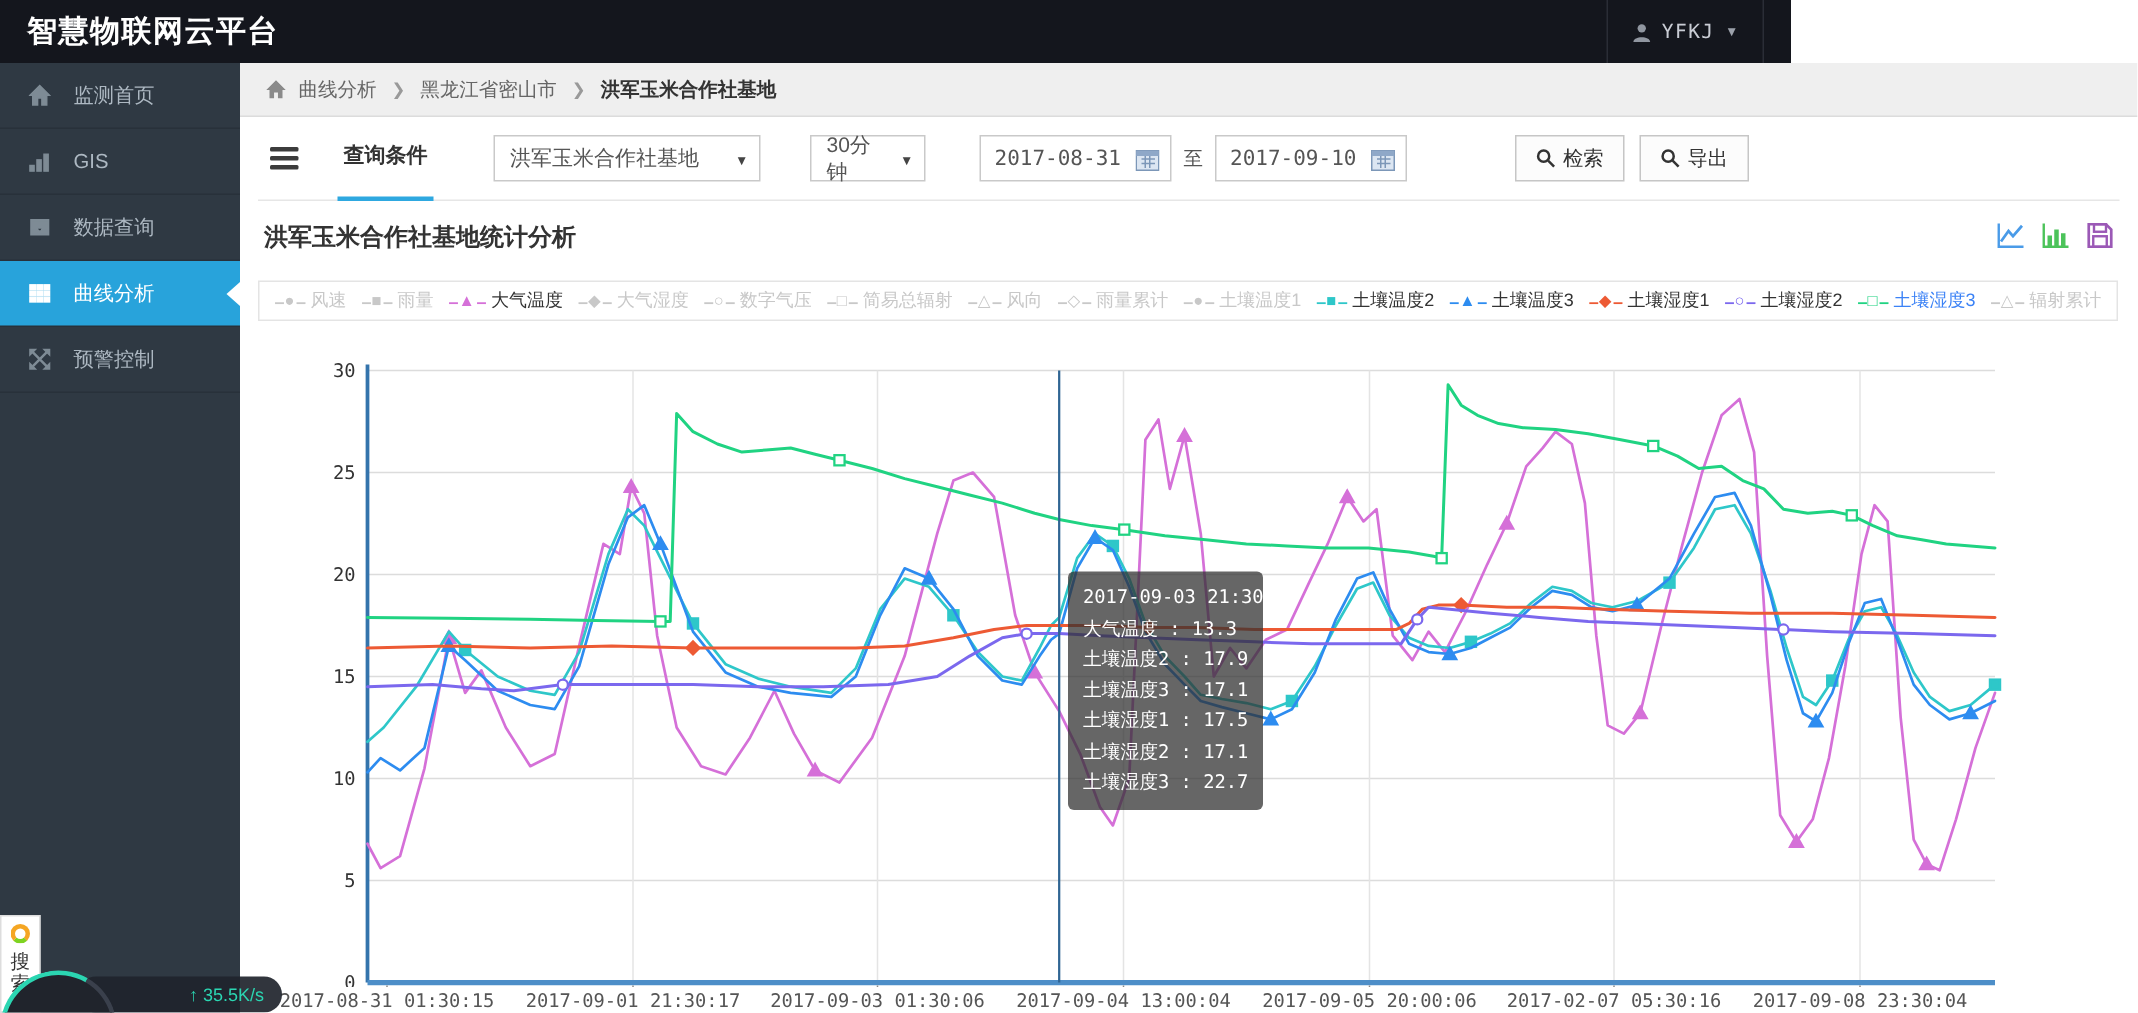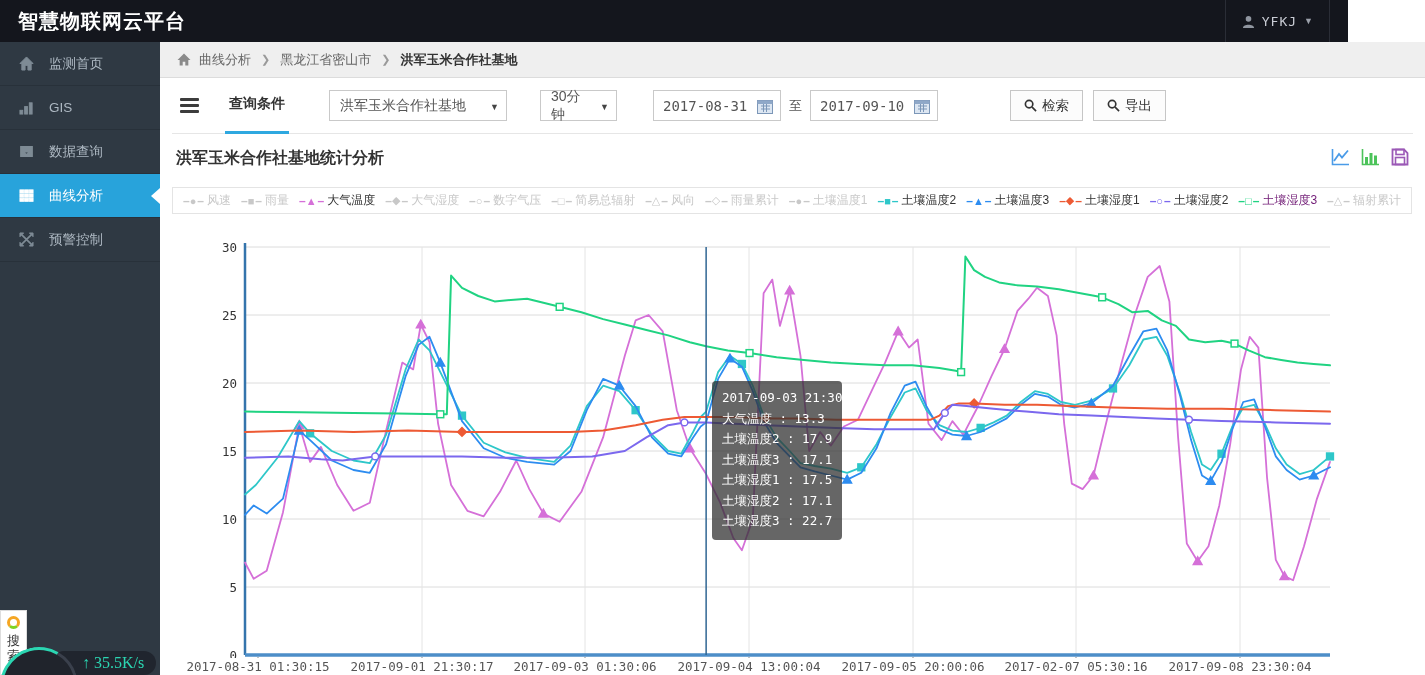--- a/index.html
+++ b/index.html
@@ -1,21 +1,21 @@
 <!DOCTYPE html>
 <html><head>
 <meta charset="utf-8">
 <style>
   * { margin:0; padding:0; box-sizing:border-box; }
   html,body { width:1425px; height:675px; overflow:hidden; background:#fff;
     font-family:"Liberation Sans","DejaVu Sans",sans-serif; }
   body { position:relative; }
 
   
-  .header { position:absolute; left:0; top:0; width:1348px; height:42px; background:#14161d; z-index:20; }
+  .header { position:absolute; left:0; top:0; width:1194px; height:42px; background:#14161d; z-index:20; }
   .brand { position:absolute; left:18px; top:0; height:42px; line-height:42px; color:#fff;
     font-size:20px; font-weight:bold; letter-spacing:1px; }
   .userbox { position:absolute; right:18px; top:0; height:42px; display:flex; align-items:center; gap:7px;
     padding:0 16px; border-left:1px solid #2a2d36; border-right:1px solid #2a2d36; cursor:pointer; }
   .userbox .uname { color:#c9ccd4; font-size:13px; font-family:"DejaVu Sans Mono",monospace; letter-spacing:1px; }
   .userbox .caret { color:#9ca1ab; font-size:9px; }
 
   
   .sidebar { position:absolute; left:0; top:42px; width:160px; height:633px; background:#2f3943; z-index:5; }
   .side-item { position:relative; height:44px; display:flex; align-items:center; gap:15px; padding-left:19px;
@@ -80,21 +80,21 @@
   
   .search-strip { position:absolute; left:0; top:610px; width:27px; height:65px; background:#fff;
     border:1px solid #ddd; z-index:30; display:flex; flex-direction:column; align-items:center; cursor:pointer; }
   .logo-ring { width:13px; height:13px; border-radius:50%; margin-top:5px;
     border:3px solid #f5a623; border-bottom-color:#7ed321; }
   .search-strip .vtext { margin-top:4px; font-size:13px; color:#333; width:14px; line-height:15px; text-align:center; }
   .gauge { position:absolute; left:0px; top:647px; width:78px; height:78px; border-radius:50%; background:#20242c;
     border:3px solid #2bd6b2; border-right-color:#3a404c; border-bottom-color:#3a404c; z-index:32; transform:rotate(-15deg); }
   .net-pill { position:absolute; left:52px; top:651px; height:24px; background:rgba(32,36,44,0.92); border-radius:12px;
     display:flex; align-items:center; padding:0 12px 0 30px; z-index:31; }
-  .net-pill span { color:#2bd6b2; font-size:16px; font-family:Liberation Serif, serif; white-space:nowrap; }
+  .net-pill span { color:#2bd6b2; font-size:12px; font-family:Liberation Sans, sans-serif; white-space:nowrap;margin-left:44px; }
 </style>
 </head>
 <body>
 
 <div class="header">
   <div class="brand">智慧物联网云平台</div>
   <div class="userbox">
     <svg width="13" height="13" viewBox="0 0 14 14">
         <circle cx="7" cy="4.2" r="3" fill="#9096a0"></circle>
         <path d="M1 14 C1 9.5 13 9.5 13 14 Z" fill="#9096a0"></path>
@@ -314,21 +314,21 @@
     <span class="legend-item">
       <span class="dash" style="color:#7b68ee">–</span>
       <span class="sym" style="color:#7b68ee">○</span>
       <span class="dash" style="color:#7b68ee">–</span>
       <span class="lbl" style="color:#333">土壤湿度2</span>
     </span>
     <span class="legend-item">
       <span class="dash" style="color:#20d382">–</span>
       <span class="sym" style="color:#20d382">□</span>
       <span class="dash" style="color:#20d382">–</span>
-      <span class="lbl" style="color:#701a75">土壤湿度3</span>
+      <span class="lbl" style="color:#3b82f6">土壤湿度3</span>
     </span>
     <span class="legend-item">
       <span class="dash" style="color:#c8c8c8">–</span>
       <span class="sym" style="color:#c8c8c8">△</span>
       <span class="dash" style="color:#c8c8c8">–</span>
       <span class="lbl" style="color:#c8c8c8">辐射累计</span>
     </span>
   </div>
 
 <svg id="chart-svg" viewBox="0 0 1185 424">

